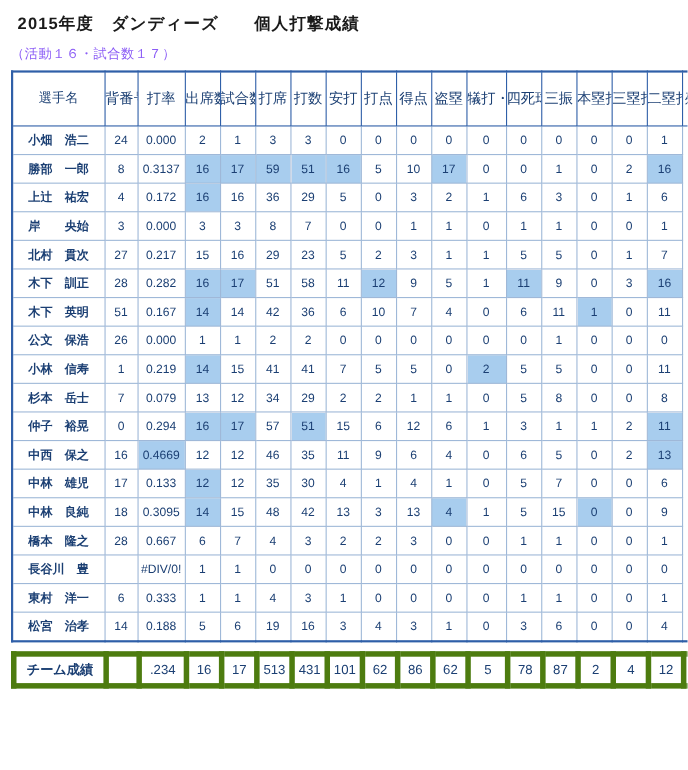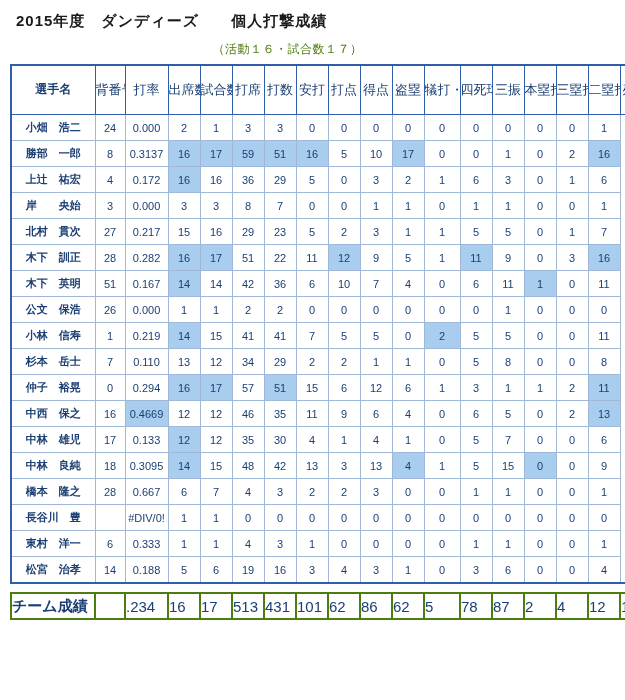--- a/index.html
+++ b/index.html
@@ -22,23 +22,23 @@
   }
   .title {
     font-size: 15px;
     font-weight: bold;
     color: #1a1a1a;
     letter-spacing: 1px;
     margin: 4px 0 0 6px;
     white-space: pre;
   }
   .subtitle-row {
-    text-align: center;
+    text-align: left;
     font-size: 12px;
-    color: #4d7c0f;
+    color: #8b5cf6;
     margin: 10px 36px 6px 0;
     letter-spacing: 0.5px;
   }
   table {
     border-collapse: collapse;
     table-layout: fixed;
   }
   .main-table {
     width: 605px;
     border: 2px solid #2f5fa8;
@@ -56,21 +56,20 @@
     height: 48px;
     vertical-align: middle;
     font-weight: normal;
     color: #1b3f73;
     font-size: 13px;
     line-height: 1.15;
     border: 1px solid #2f5fa8;
   }
   .main-table thead tr th:first-child {
     font-size: 12px;
-    font-weight: bold;
   }
   .vtext {
     display: inline-block;
     line-height: 1.1;
   }
   .row-name {
     text-align: left;
     padding-left: 8px;
     font-size: 12.5px;
     font-weight: bold;
@@ -91,23 +90,23 @@
   .name-cell {
     white-space: pre;
     margin-top: 26px;
   }
   .total-table {
     width: 605px;
     border: 2px solid #2f5fa8;
     margin-top: 8px;
   }
   .total-table td {
-    border: 2px solid #4d7c0f;
-    font-size: 15px;
-    text-align: left;
+    border: 5px solid #4d7c0f;
+    font-size: 12px;
+    text-align: center;
     height: 24px;
     color: #1b3f73;
     padding: 0;
   }
   .total-label {
     text-align: left;
     padding-left: 8px;
     font-weight: bold;
     font-size: 12.5px;
     white-space: pre;
@@ -261,21 +260,21 @@
           <td class="num">1</td>
           <td class="num">7</td>
         </tr>
         <tr>
           <td class="row-name name-cell">木下　訓正</td>
           <td class="num">28</td>
           <td class="num">0.282</td>
           <td class="num hl">16</td>
           <td class="num hl">17</td>
           <td class="num">51</td>
-          <td class="num">22</td>
+          <td class="num">58</td>
           <td class="num">11</td>
           <td class="num hl">12</td>
           <td class="num">9</td>
           <td class="num">5</td>
           <td class="num">1</td>
           <td class="num hl">11</td>
           <td class="num">9</td>
           <td class="num">0</td>
           <td class="num">3</td>
           <td class="num hl">16</td>
@@ -333,21 +332,21 @@
           <td class="num hl">2</td>
           <td class="num">5</td>
           <td class="num">5</td>
           <td class="num">0</td>
           <td class="num">0</td>
           <td class="num">11</td>
         </tr>
         <tr>
           <td class="row-name name-cell">杉本　岳士</td>
           <td class="num">7</td>
-          <td class="num">0.110</td>
+          <td class="num">0.079</td>
           <td class="num">13</td>
           <td class="num">12</td>
           <td class="num">34</td>
           <td class="num">29</td>
           <td class="num">2</td>
           <td class="num">2</td>
           <td class="num">1</td>
           <td class="num">1</td>
           <td class="num">0</td>
           <td class="num">5</td>

